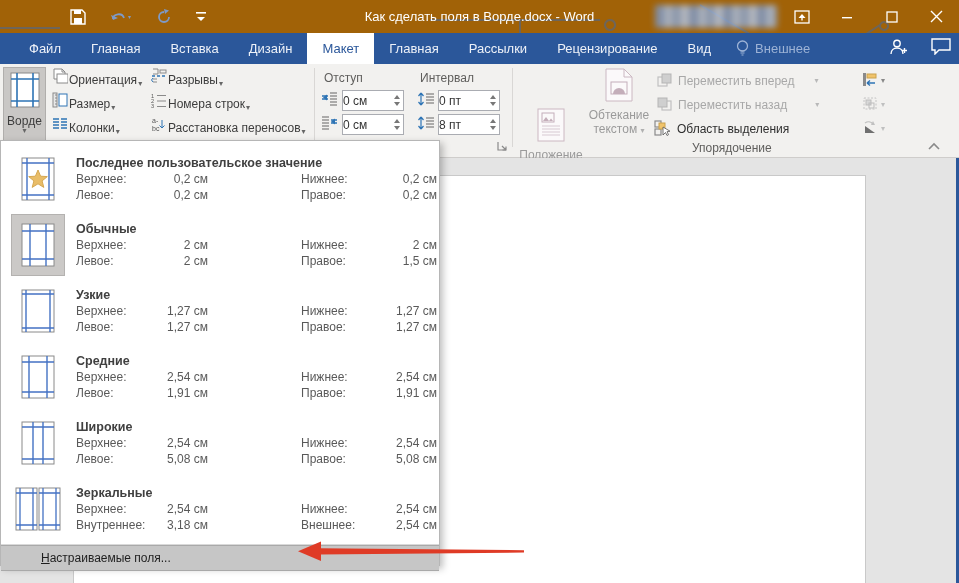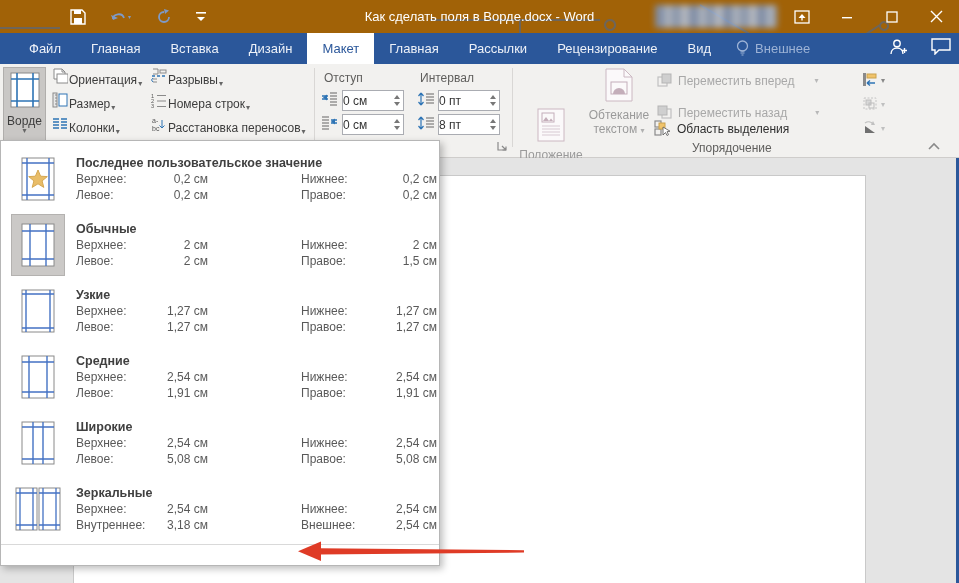--- a/index.html
+++ b/index.html
@@ -351,21 +351,21 @@
     </div>
 
     <div class="arr-row disabled" style="left:657px; top:8px;">
       <span><svg width="15" height="14" viewBox="0 0 15 14">
             <rect x="1" y="4" width="9" height="9" fill="none" stroke="#c0c0c0" stroke-width="1.2"></rect>
             <rect x="5" y="1" width="9" height="9" fill="#cfcfcf" stroke="#b5b5b5"></rect>
           </svg></span>
       <span>Переместить вперед</span>
       <span class="caret" style="color:#b8b8b8; margin-left:14px;">▾</span>
     </div>
-    <div class="arr-row disabled" style="left:657px; top:32px;margin-top:8px;">
+    <div class="arr-row disabled" style="left:657px; top:32px;">
       <span><svg width="15" height="14" viewBox="0 0 15 14">
             <rect x="5" y="4" width="9" height="9" fill="none" stroke="#c0c0c0" stroke-width="1.2"></rect>
             <rect x="1" y="1" width="9" height="9" fill="#cfcfcf" stroke="#b5b5b5"></rect>
           </svg></span>
       <span>Переместить назад</span>
       <span class="caret" style="color:#b8b8b8; margin-left:22px;">▾</span>
     </div>
     <div class="arr-row enabled" style="left:654px; top:56px;">
       <span><svg width="17" height="16" viewBox="0 0 17 16">
             <rect x="1" y="1" width="6" height="6" fill="none" stroke="#8a8a8a" stroke-width="1.2"></rect>
@@ -564,20 +564,23 @@
               <span>Внутреннее:</span>
               <span class="val">3,18 см</span>
               <span></span>
               <span>Внешнее:</span>
               <span class="val">2,54 см</span>
             </div>
           </div>
         </div>
       </div>
     <div class="menu-sep"></div>
+    <div class="custom-row" id="customRow">
+        <span><u>Н</u>астраиваемые поля...</span>
+      </div>
   </div>
 
   <svg class="red-arrow" viewBox="0 0 959 583">
     <polygon points="319,548.2 524,550.2 524,552.6 319,554.6" fill="#df3b26"></polygon>
     <polygon points="298,551.3 321,541.5 321,561" fill="#df3b26"></polygon>
   </svg>
 
 </div>
 
 </body></html>

